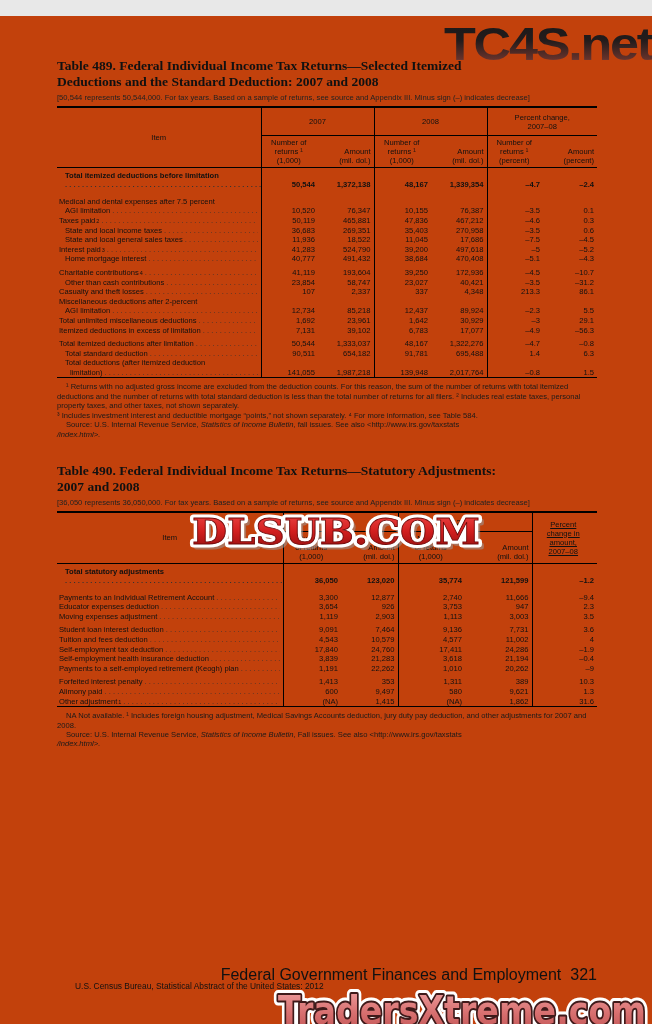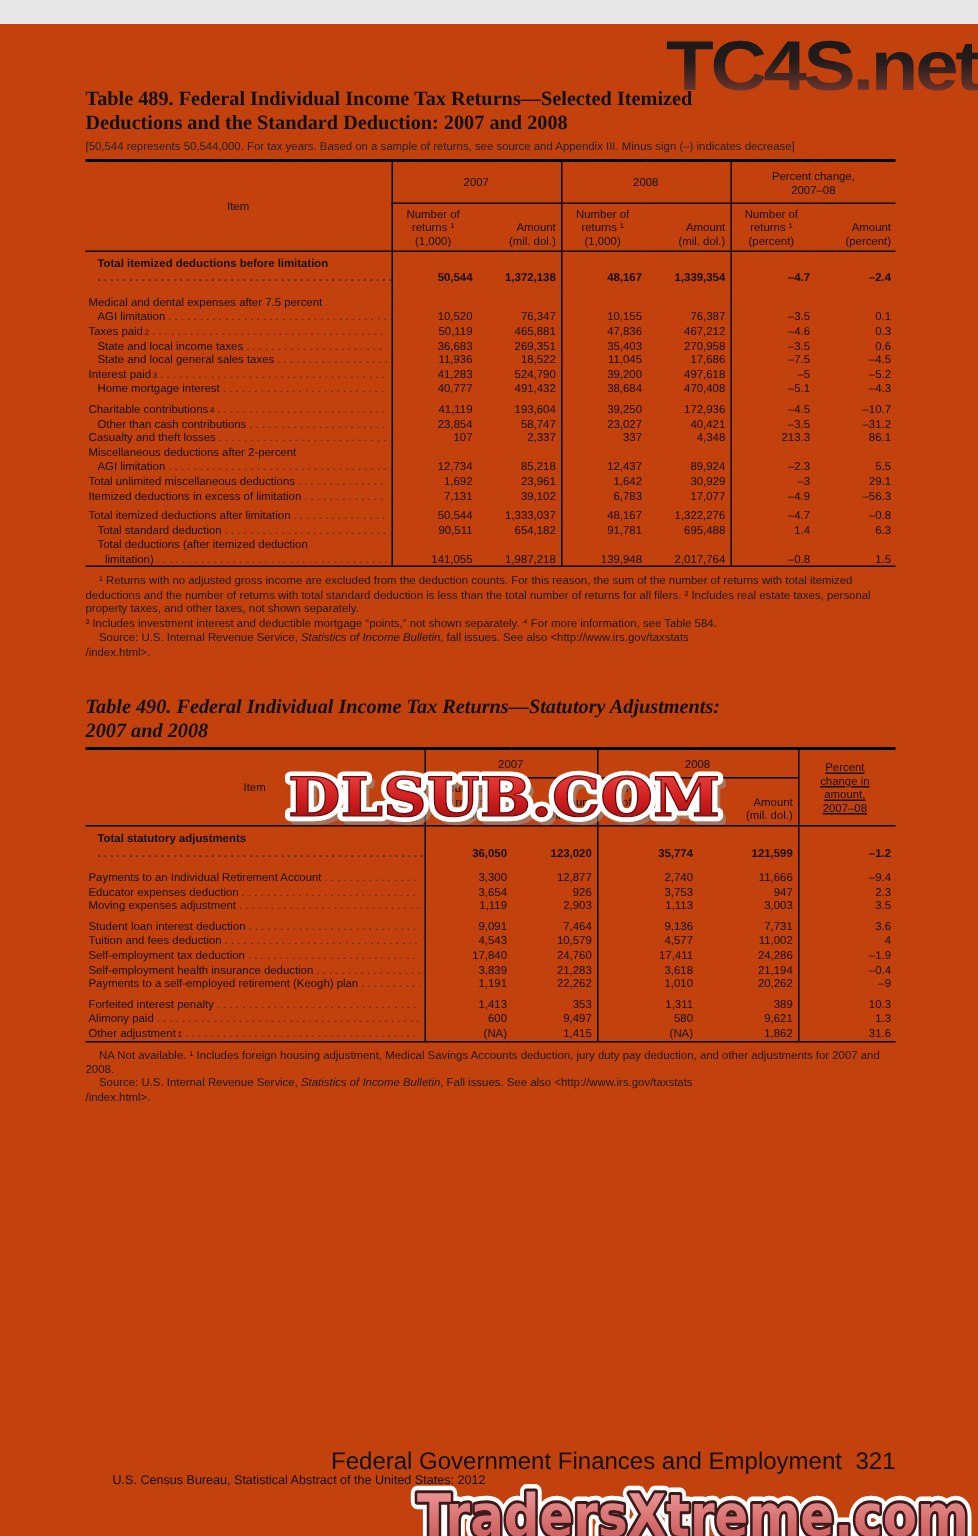--- a/index.html
+++ b/index.html
@@ -46,23 +46,23 @@
   .ind1 { padding-left:8px !important; }
   .ind2 { padding-left:13px !important; }
   tr.total-row .ind0 { padding-left:6px; }
   sup.fnm { font-size:5.5px; vertical-align:super; line-height:0; margin-left:1px; }
 
   
   .fnblock { margin-top:4px; }
   .fn { font-size:7.6px; line-height:9.4px; margin:0; color:#1a1a1a; }
   .fn.ind { text-indent:9px; }
   .fn .it { font-style:italic; }
-  .fn .wrapline { display:block; text-indent:0; }
-
-  .sp455 { margin-top:24px;font-style:italic; }
+  .fn .wrapline { display:block; text-indent:0;font-style:italic; }
+
+  .sp455 { margin-top:24px; }
 
   
   .running-head { position:absolute; top:950px; right:55px; font-size:16px; color:#111; }
   .running-head .pgnum { margin-left:9px; }
   .census-line { position:absolute; top:965px; left:55px; font-size:8.4px; color:#111;padding-left:20px; }
 
   
   .wm { position:absolute; pointer-events:none; }
   .wm-top { top:0px; right:-4px; }
   .wm-mid { left:176px; top:488px; }
@@ -360,20 +360,21 @@
     </table>
 
     <div class="fnblock">
       <p class="fn ind">¹ Returns with no adjusted gross income are excluded from the deduction counts. For this reason, the sum of the number of returns with total itemized deductions and the number of returns with total standard deduction is less than the total number of returns for all filers. ² Includes real estate taxes, personal property taxes, and other taxes, not shown separately.</p>
       <p class="fn">³ Includes investment interest and deductible mortgage “points,” not shown separately. ⁴ For more information, see Table 584.</p>
       <p class="fn ind"><span>Source: U.S. Internal Revenue Service, </span><span class="it">Statistics of Income Bulletin</span><span>, fall issues. See also &lt;http://www.irs.gov/taxstats</span><span class="wrapline">/index.html&gt;.</span></p>
     </div>
 
     <h2 class="tbl-title sp455"><span>Table 490. Federal Individual Income Tax Returns—Statutory Adjustments:</span><br>
       <span>2007 and 2008</span></h2>
+    <p class="tbl-note">[36,050 represents 36,050,000. For tax years. Based on a sample of returns, see source and Appendix III. Minus sign (–) indicates decrease]</p>
 
     <table class="t">
       <colgroup>
         <col style="width:226px">
           <col style="width:58px">
           <col style="width:57px">
         <col style="width:67px">
           <col style="width:67px">
           <col style="width:65px">
       </colgroup>

